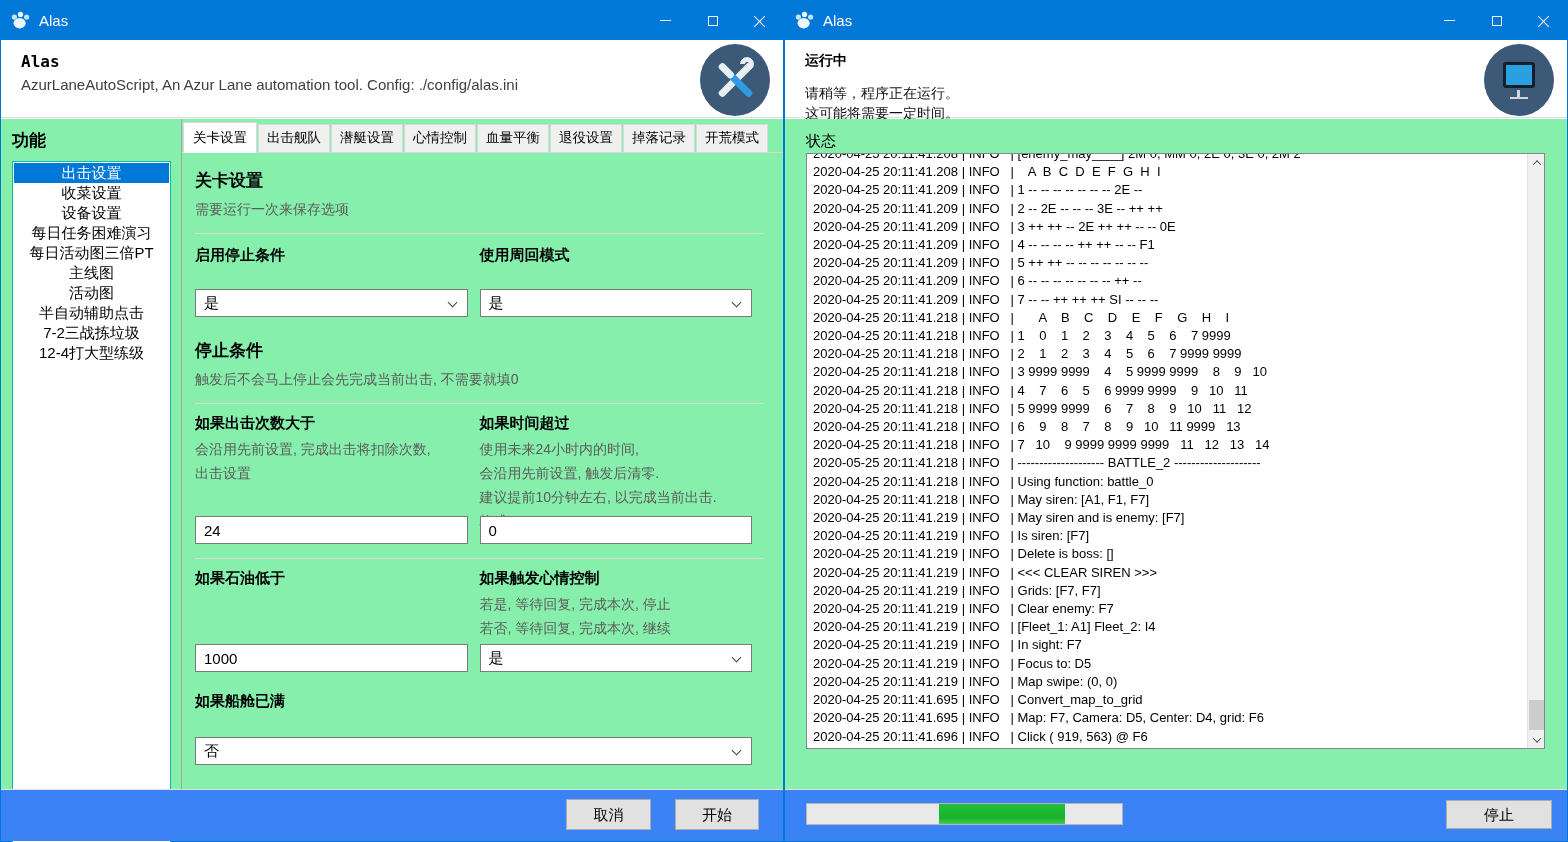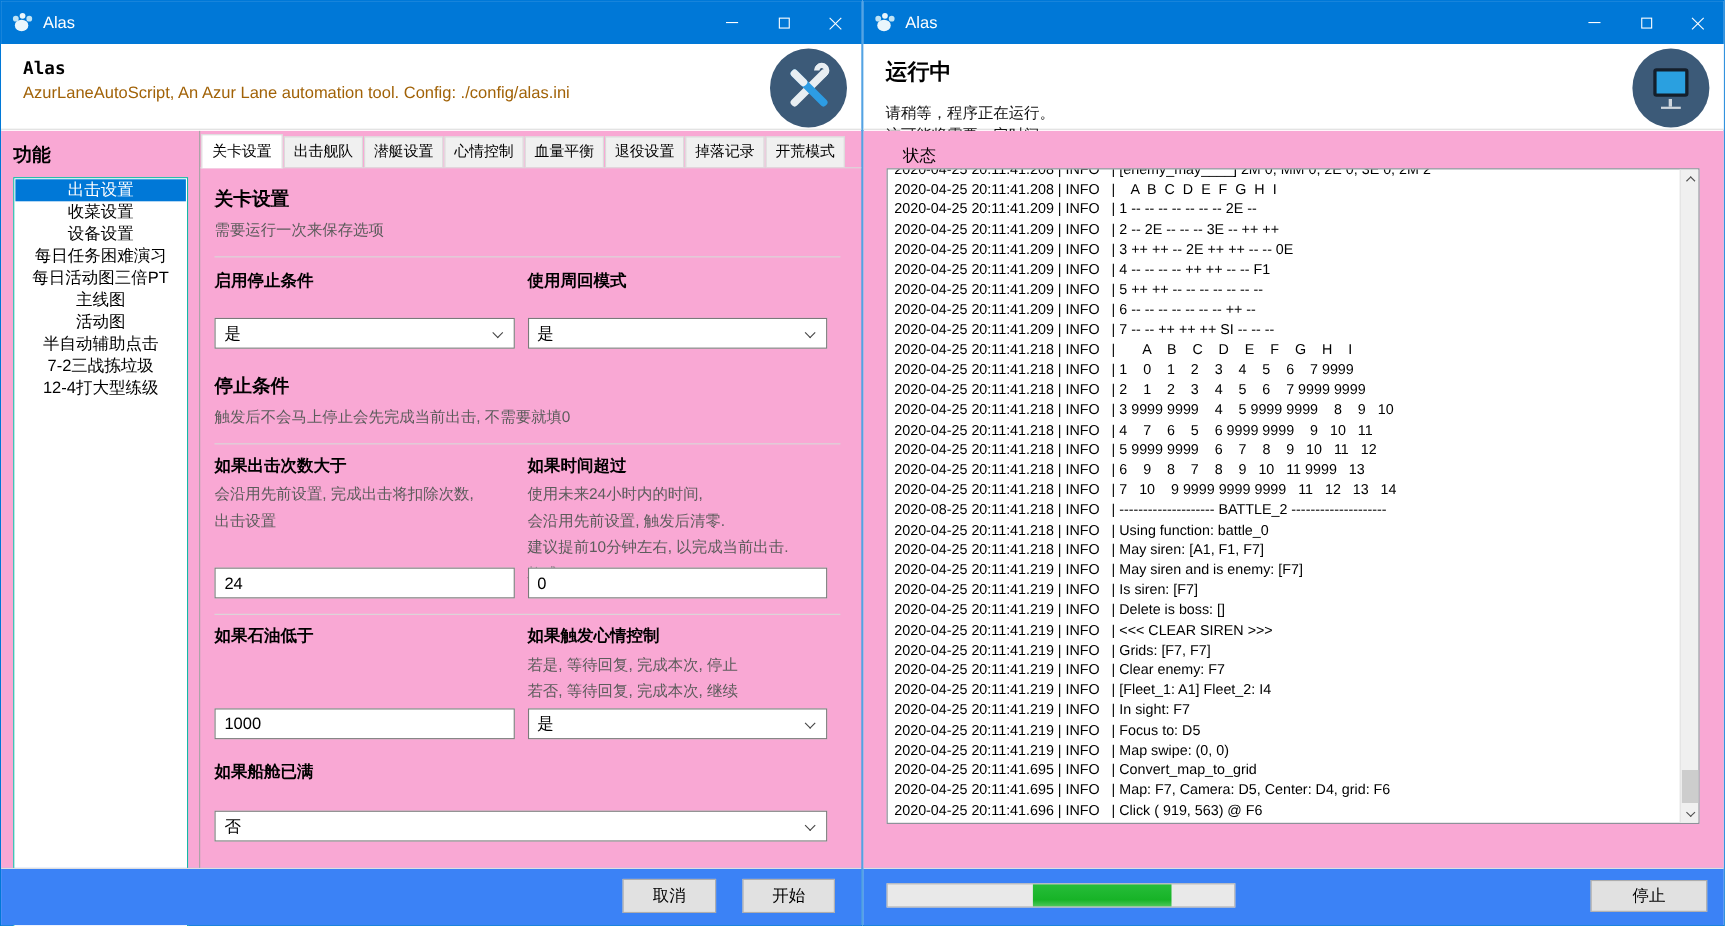--- a/index.html
+++ b/index.html
@@ -22,23 +22,23 @@
   .glyph-close { position:relative; width:12px; height:12px; }
   .glyph-close:before,.glyph-close:after { content:""; position:absolute; left:5px; top:-1px;
       width:1px; height:15px; background:#fff; }
   .glyph-close:before { transform:rotate(45deg); }
   .glyph-close:after { transform:rotate(-45deg); }
 
   
   .hdr { position:relative; height:78px; background:#fff; border-bottom:1px solid #dcdcdc;
          padding:12px 20px 0 20px; }
   .hdr .app-name { font-family:"DejaVu Sans Mono", monospace; font-weight:bold; font-size:16px; }
-  .hdr .subtitle { font-size:15px; margin-top:5px; color:#a16207; }
+  .hdr .subtitle { font-size:15px; margin-top:5px; color:#404040; }
   .hdr-lines { font-size:14px; line-height:20px; color:#111; margin-top:13px; }
-  .hdr-title { font-weight:bold; font-size:20px; }
+  .hdr-title { font-weight:bold; font-size:14px; }
   .badge-circle { position:absolute; right:13px; top:4px; width:70px; height:72px;
                   border-radius:50%; background:#3c5a78; overflow:hidden; }
   
   .tool-a { position:absolute; left:32px; top:14px; width:7px; height:44px; background:#e8eef2;
             border-radius:3px; transform:rotate(45deg); }
   .tool-b { position:absolute; left:32px; top:14px; width:7px; height:44px; background:#2d9ce3;
             border-radius:3px; transform:rotate(-45deg); }
   .tool-b:before { content:""; position:absolute; left:0; top:0; width:7px; height:18px;
                    background:#e8eef2; border-radius:3px; }
   .tool-head { position:absolute; left:40px; top:13px; width:14px; height:14px; border-radius:50%;
@@ -46,21 +46,21 @@
   
   .monitor { position:absolute; left:19px; top:18px; width:32px; height:26px; background:#2aa0e0;
              border:3px solid #141f2b; border-radius:3px; }
   .monitor-stand { position:absolute; left:33px; top:46px; width:3px; height:7px; background:#cfd6dd; }
   .monitor-base { position:absolute; left:26px; top:53px; width:18px; height:2px; background:#cfd6dd; }
 
   
   .paw { width:21px; height:21px; position:relative; }
 
   
-  .body-area { position:absolute; top:118px; left:0; right:0; bottom:52px; background:#f9a8d4;padding-left:15px; }
+  .body-area { position:absolute; top:118px; left:0; right:0; bottom:52px; background:#86efac; }
   .sidebar { position:absolute; left:0; top:0; width:180px; bottom:0; padding:10px 10px 0 11px; }
   .sidebar-title { font-weight:bold; font-size:17px; margin-bottom:9px; }
   .listbox { border:1px solid #14b8a6; height:736px; background:#fff; padding:1px 1px;
              overflow:hidden;text-align:center; }
   .lb-item { font-size:15px; height:20px; line-height:20px; padding:0 3px; white-space:nowrap;
              overflow:hidden; }
   .lb-item.selected { background:#0078d7; color:#fff; }
 
   .main { position:absolute; left:180px; top:0; right:0; bottom:0; border-left:1px solid #a3a3a3; }
   .tabstrip { display:flex; align-items:flex-end; padding:3px 0 0 1px; border-bottom:1px solid #d9d9d9; }
@@ -318,21 +318,21 @@
           <div class="log-line">2020-04-25 20:11:41.209 | INFO   | 6 -- -- -- -- -- -- -- ++ --</div>
           <div class="log-line">2020-04-25 20:11:41.209 | INFO   | 7 -- -- ++ ++ ++ SI -- -- --</div>
           <div class="log-line">2020-04-25 20:11:41.218 | INFO   |       A    B    C    D    E    F    G    H    I</div>
           <div class="log-line">2020-04-25 20:11:41.218 | INFO   | 1    0    1    2    3    4    5    6    7 9999</div>
           <div class="log-line">2020-04-25 20:11:41.218 | INFO   | 2    1    2    3    4    5    6    7 9999 9999</div>
           <div class="log-line">2020-04-25 20:11:41.218 | INFO   | 3 9999 9999    4    5 9999 9999    8    9   10</div>
           <div class="log-line">2020-04-25 20:11:41.218 | INFO   | 4    7    6    5    6 9999 9999    9   10   11</div>
           <div class="log-line">2020-04-25 20:11:41.218 | INFO   | 5 9999 9999    6    7    8    9   10   11   12</div>
           <div class="log-line">2020-04-25 20:11:41.218 | INFO   | 6    9    8    7    8    9   10   11 9999   13</div>
           <div class="log-line">2020-04-25 20:11:41.218 | INFO   | 7   10    9 9999 9999 9999   11   12   13   14</div>
-          <div class="log-line">2020-08-25 20:11:41.218 | INFO   | -------------------- BATTLE_2 --------------------</div>
+          <div class="log-line">2020-05-25 20:11:41.218 | INFO   | -------------------- BATTLE_2 --------------------</div>
           <div class="log-line">2020-04-25 20:11:41.218 | INFO   | Using function: battle_0</div>
           <div class="log-line">2020-04-25 20:11:41.218 | INFO   | May siren: [A1, F1, F7]</div>
           <div class="log-line">2020-04-25 20:11:41.219 | INFO   | May siren and is enemy: [F7]</div>
           <div class="log-line">2020-04-25 20:11:41.219 | INFO   | Is siren: [F7]</div>
           <div class="log-line">2020-04-25 20:11:41.219 | INFO   | Delete is boss: []</div>
           <div class="log-line">2020-04-25 20:11:41.219 | INFO   | &lt;&lt;&lt; CLEAR SIREN &gt;&gt;&gt;</div>
           <div class="log-line">2020-04-25 20:11:41.219 | INFO   | Grids: [F7, F7]</div>
           <div class="log-line">2020-04-25 20:11:41.219 | INFO   | Clear enemy: F7</div>
           <div class="log-line">2020-04-25 20:11:41.219 | INFO   | [Fleet_1: A1] Fleet_2: I4</div>
           <div class="log-line">2020-04-25 20:11:41.219 | INFO   | In sight: F7</div>

